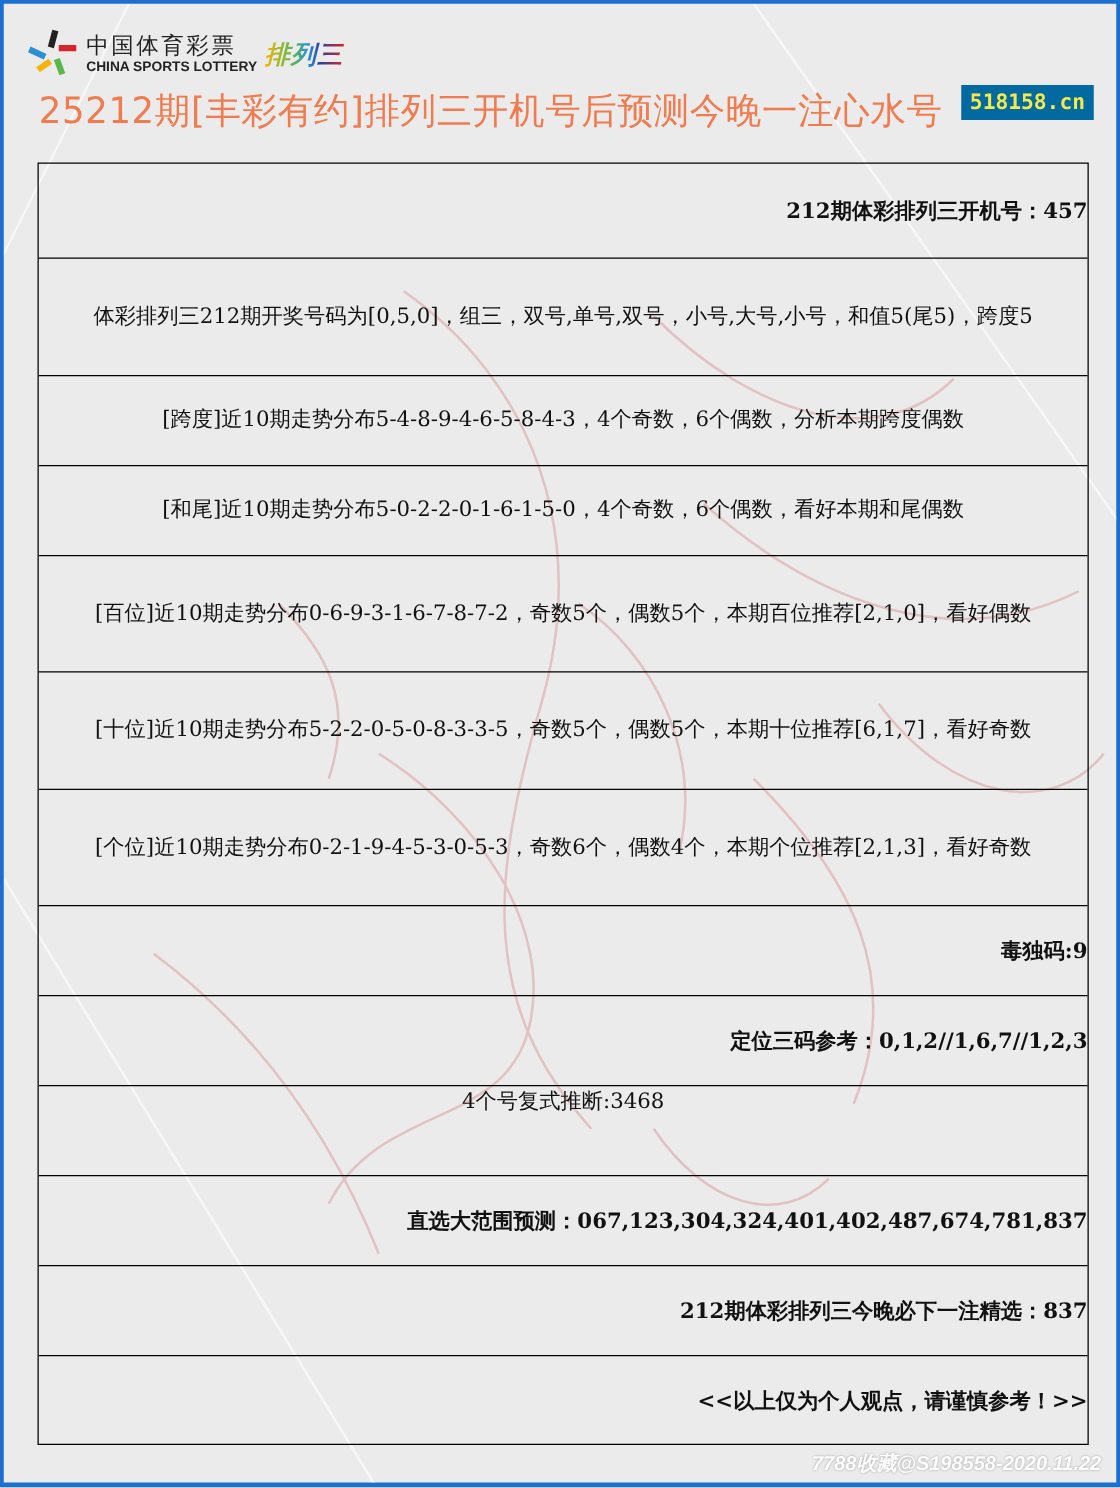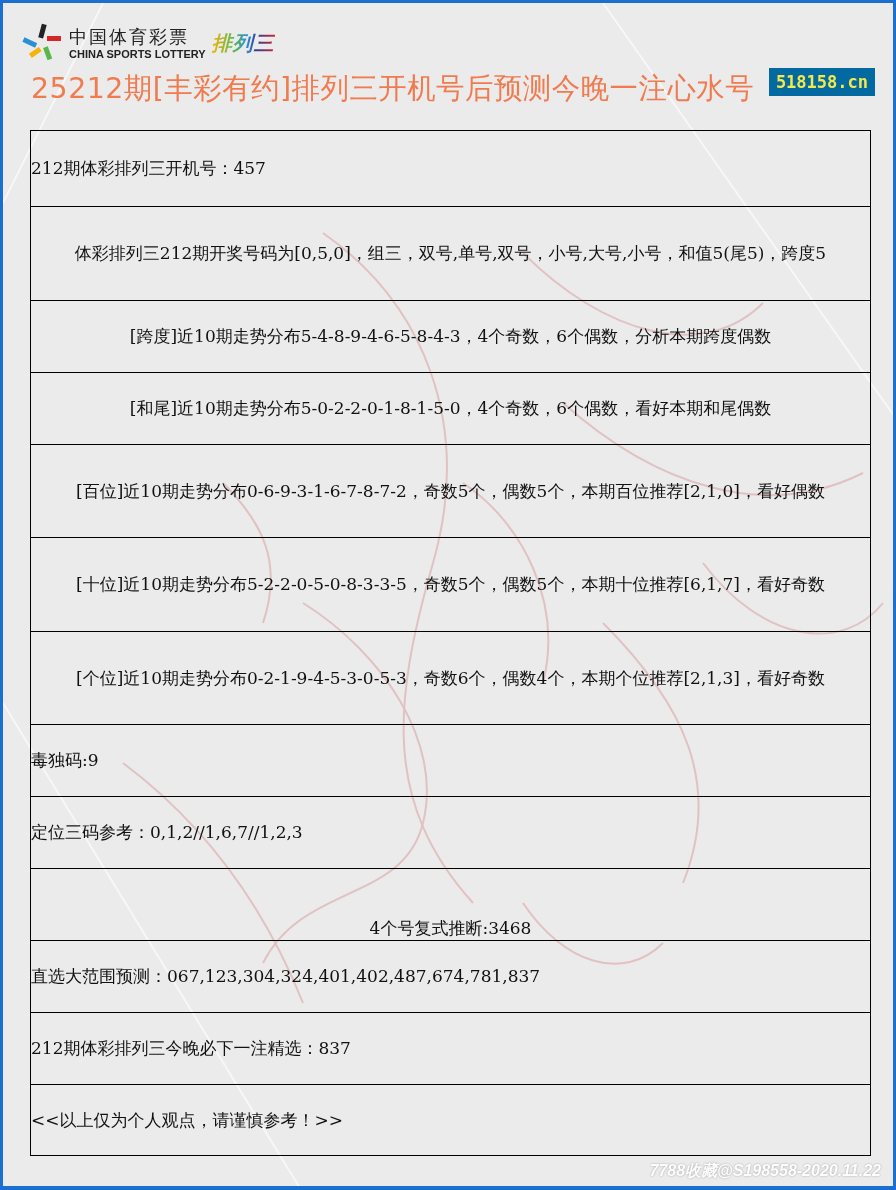--- a/index.html
+++ b/index.html
@@ -26,24 +26,24 @@
     .logo-game { margin-left: 6px; font-family: "DejaVu Sans", sans-serif; font-weight: bold; font-style: italic; font-size: 20px; line-height: 40px; letter-spacing: 1px;
       background: linear-gradient(90deg, #f5b40a 0%, #5ab84a 35%, #2a8fd5 55%, #2d3f9a 70%, #d6252d 100%);
       -webkit-background-clip: text; background-clip: text; color: transparent; }
     .site-badge { position: absolute; right: 18px; top: 19px; background: #0369a1; color: #f4e84a;
       font-family: "DejaVu Sans Mono", monospace; font-weight: bold; font-size: 17px; padding: 3px 7px; line-height: 22px; margin-top: 46px; }
     .title { position: absolute; left: 28px; top: 66px; font-family: "DejaVu Sans", sans-serif; font-size: 29px; color: #f07b4e;
       letter-spacing: 0.5px; white-space: nowrap; transform: scaleX(0.98); transform-origin: left; }
     .table { position: absolute; left: 27px; top: 127px; width: 841px; border: 1px solid #000; box-sizing: border-box; }
     .row { border-top: 1px solid #000; box-sizing: border-box; display: flex; align-items: center; font-size: 17px; color: #111; }
     .row:first-child { border-top: none; }
-    .row.center { justify-content: flex-start; text-align: center; }
+    .row.center { justify-content: flex-end; text-align: center; font-weight: bold; }
     .row.left { padding: 0 4px; justify-content: center; }
     .row.left .txt { line-height: 23px; }
-    .cell { flex: 1; height: 100%; display: flex; align-items: flex-end; justify-content: center; box-sizing: border-box; }
+    .cell { flex: 1; height: 100%; display: flex; align-items: flex-start; justify-content: center; box-sizing: border-box; }
     .cell + .cell { border-left: 1px solid #000; }
     .watermark { position: absolute; right: 12px; bottom: 4px; font-family: "Liberation Sans", sans-serif; font-weight: bold; font-style: italic;
       font-size: 16px; color: #ffffff; text-shadow: 0 0 2px #999; opacity: 0.95; }
   </style>
 </head>
 <body>
 
 <div class="frame">
   <svg class="bg-sketch" width="896" height="1190" viewBox="0 0 896 1190">
     <g fill="none" stroke="#d9a0a0" stroke-width="2" opacity="0.55">
@@ -88,21 +88,21 @@
     <div class="row center" style="height:75px">
       <span class="txt">212期体彩排列三开机号：457</span>
     </div>
     <div class="row left" style="height:94px">
       <span class="txt">体彩排列三212期开奖号码为[0,5,0]，组三，双号,单号,双号，小号,大号,小号，和值5(尾5)，跨度5</span>
     </div>
     <div class="row left" style="height:72px">
       <span class="txt">[跨度]近10期走势分布5-4-8-9-4-6-5-8-4-3，4个奇数，6个偶数，分析本期跨度偶数</span>
     </div>
     <div class="row left" style="height:72px">
-      <span class="txt">[和尾]近10期走势分布5-0-2-2-0-1-8-1-5-0，4个奇数，6个偶数，看好本期和尾偶数</span>
+      <span class="txt">[和尾]近10期走势分布5-0-2-2-0-1-6-1-5-0，4个奇数，6个偶数，看好本期和尾偶数</span>
     </div>
     <div class="row left" style="height:93px">
       <span class="txt">[百位]近10期走势分布0-6-9-3-1-6-7-8-7-2，奇数5个，偶数5个，本期百位推荐[2,1,0]，看好偶数</span>
     </div>
     <div class="row left" style="height:94px">
       <span class="txt">[十位]近10期走势分布5-2-2-0-5-0-8-3-3-5，奇数5个，偶数5个，本期十位推荐[6,1,7]，看好奇数</span>
     </div>
     <div class="row left" style="height:93px">
       <span class="txt">[个位]近10期走势分布0-2-1-9-4-5-3-0-5-3，奇数6个，偶数4个，本期个位推荐[2,1,3]，看好奇数</span>
     </div>

